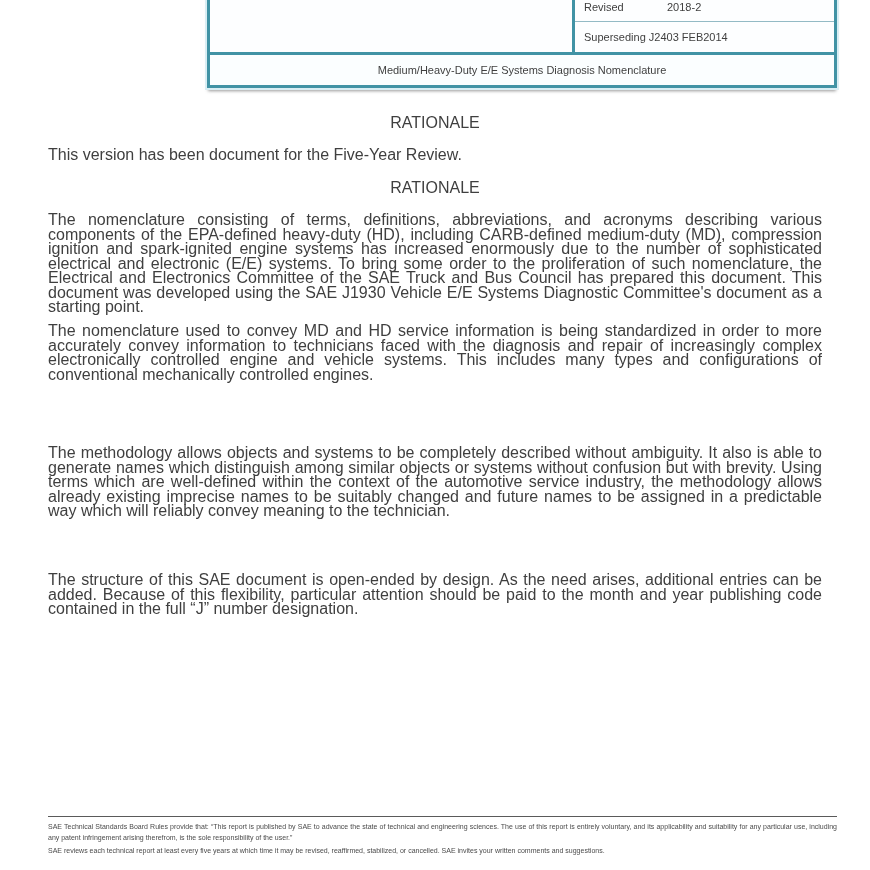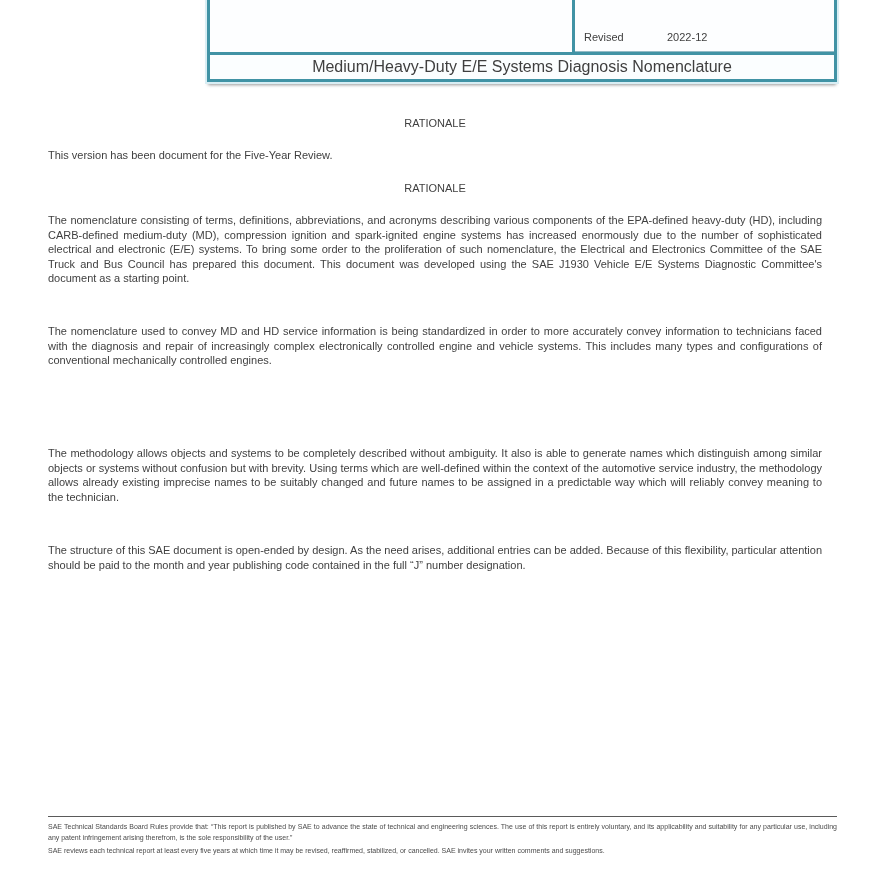--- a/index.html
+++ b/index.html
@@ -57,34 +57,34 @@
     border-bottom: 1px solid #93bac5;
   }
   .header-row.superseding {
     height: 30px;
   }
   .hdr-label {
     display: inline-block;
     width: 83px;
   }
   .header-title-bar {
-    height: 24px;
+    height: 30px;
     display: flex;
     align-items: center;
     justify-content: center;
-    font-size: 16px;
+    font-size: 11px;
     background: #fbfeff;
   }
 
   
   .block {
     position: absolute;
     left: 48px;
     width: 774px;
-    font-size: 11px;
+    font-size: 16px;
     line-height: 14.5px;
   }
   .centered {
     text-align: center;
   }
   .para {
     text-align: justify;
   }
 
   
@@ -110,21 +110,24 @@
 <body>
 
 <div class="page">
 
   <div class="header-box">
     <div class="header-top">
       <div class="header-left-cell"></div>
       <div class="header-right-cell">
         <div class="header-row revised">
           <span class="hdr-label">Revised</span>
-          <span>2022-12</span>
+          <span>2018-2</span>
+        </div>
+        <div class="header-row superseding">
+          <span>Superseding J2403 FEB2014</span>
         </div>
       </div>
     </div>
     <div class="header-title-bar">
       <span>Medium/Heavy-Duty E/E Systems Diagnosis Nomenclature</span>
     </div>
   </div>
 
   <div class="block centered" style="top:116px;">RATIONALE</div>
 
@@ -132,21 +135,21 @@
 
   <div class="block centered" style="top:181px;">RATIONALE</div>
 
   <div class="block para" style="top:213px;">The nomenclature consisting of terms, definitions, abbreviations, and acronyms describing various components of the EPA-defined heavy-duty (HD), including CARB-defined medium-duty (MD), compression ignition and spark-ignited engine systems has increased enormously due to the number of sophisticated electrical and electronic (E/E) systems. To bring some order to the proliferation of such nomenclature, the Electrical and Electronics Committee of the SAE Truck and Bus Council has prepared this document. This document was developed using the SAE J1930 Vehicle E/E Systems Diagnostic Committee's document as a starting point.</div>
 
   <div class="block para" style="top:324px;">The nomenclature used to convey MD and HD service information is being standardized in order to more accurately convey information to technicians faced with the diagnosis and repair of increasingly complex electronically controlled engine and vehicle systems. This includes many types and configurations of conventional mechanically controlled engines.</div>
 
 
   <div class="block para" style="top:446px;">The methodology allows objects and systems to be completely described without ambiguity. It also is able to generate names which distinguish among similar objects or systems without confusion but with brevity. Using terms which are well-defined within the context of the automotive service industry, the methodology allows already existing imprecise names to be suitably changed and future names to be assigned in a predictable way which will reliably convey meaning to the technician.</div>
 
-  <div class="block para" style="top:543px;">The structure of this SAE document is open-ended by design. As the need arises, additional entries can be added. Because of this flexibility, particular attention should be paid to the month and year publishing code contained in the full “J” number designation.</div>
+  <div class="block para" style="top:573px;">The structure of this SAE document is open-ended by design. As the need arises, additional entries can be added. Because of this flexibility, particular attention should be paid to the month and year publishing code contained in the full “J” number designation.</div>
 
   <div class="footer-rule"></div>
 
   <div class="fineprint" style="top:822px;">SAE Technical Standards Board Rules provide that: “This report is published by SAE to advance the state of technical and engineering sciences. The use of this report is entirely voluntary, and its applicability and suitability for any particular use, including any patent infringement arising therefrom, is the sole responsibility of the user.”</div>
 
   <div class="fineprint" style="top:846px;">SAE reviews each technical report at least every five years at which time it may be revised, reaffirmed, stabilized, or cancelled. SAE invites your written comments and suggestions.</div>
 
 </div>
 
 </body></html>

